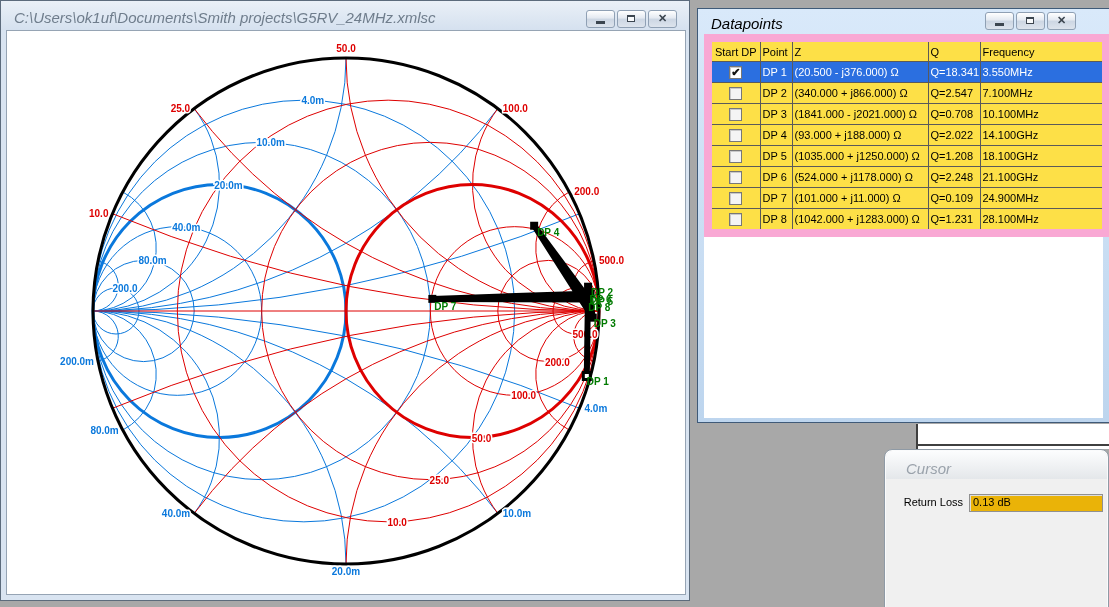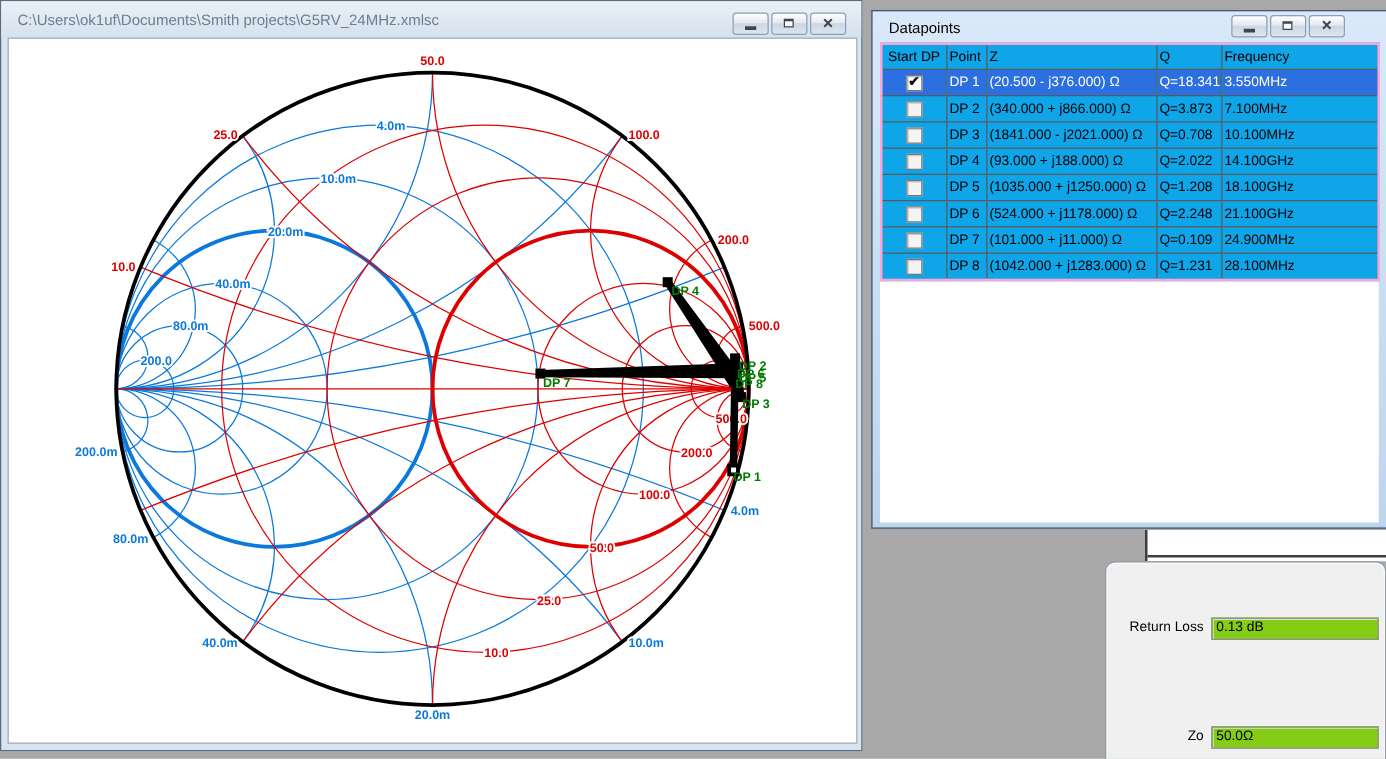--- a/index.html
+++ b/index.html
@@ -5,42 +5,42 @@
   html,body{margin:0;padding:0;}
   body{width:1109px;height:607px;overflow:hidden;position:relative;background:#a8a8a8;
        font-family:"Liberation Sans",sans-serif;font-size:11px;}
   #desktop{position:absolute;inset:0;}
   .win{position:absolute;box-sizing:border-box;}
   
   #main-window{left:0;top:0;width:690px;height:601px;background:#d9e4f1;
     border:1px solid #5c6b7c;}
   #main-window .titlebar{position:absolute;left:0;top:0;right:0;height:29px;
     background:linear-gradient(#eaf0f7,#d5e1ef);}
-  .title{position:absolute;left:13px;top:8px;font-size:12px;white-space:nowrap;}
+  .title{position:absolute;left:13px;top:8px;font-size:15px;white-space:nowrap;font-style:italic;}
   .inactive-title{color:#6f7d8c;}
   .capbtns{position:absolute;top:9px;display:flex;gap:2px;}
   #main-window .capbtns{right:12px;}
   .capbtn{width:29px;height:18px;border:1px solid #8fa0b4;border-radius:3px;box-sizing:border-box;
     background:linear-gradient(#ffffff,#e3e9f1 45%,#ccd6e3 50%,#dde4ed);position:relative;display:inline-block;}
   .glyph-min{position:absolute;left:9px;bottom:3px;width:9px;height:3px;background:#3c4650;}
   .glyph-max{position:absolute;left:9px;top:4px;width:8px;height:7px;box-sizing:border-box;
     border:1px solid #3c4650;border-top:2px solid #3c4650;background:#f8fafc;}
   .glyph-close{position:absolute;left:0;top:1px;width:100%;text-align:center;
     font-size:11px;font-weight:bold;color:#3c4650;}
   .client{position:absolute;background:#ffffff;border:1px solid #96a4b4;}
   #main-window .client{left:5px;top:29px;width:678px;height:563px;}
   
   #dp-window{left:697px;top:8px;width:420px;height:415px;
     background:linear-gradient(#d9e9fa,#bdd5ee);border:1px solid #3f5a78;}
   #dp-window .titlebar{position:absolute;left:0;top:0;right:0;height:25px;}
   #dp-window .title{top:6px;color:#000;}
   #dp-window .capbtns{left:287px;top:3px;}
   #dp-window .client{left:6px;top:25px;width:399px;height:384px;border:none;}
   table{border-collapse:collapse;table-layout:fixed;width:398px;
-    border:2px solid #f9a8d4;background:#0ea5e9;}
+    border:8px solid #f9a8d4;background:#fde047;}
   th,td{border:1px solid #5a5a5a;height:20px;padding:0 0 0 2px;font-size:11px;font-weight:normal;
     text-align:left;white-space:nowrap;overflow:hidden;}
   th{height:19px;}
   td.cbcell,th.cbcell{text-align:center;padding:0;}
   tr.selected td{background:#2b6fe0;color:#fff;}
   .cb{display:inline-block;width:13px;height:13px;box-sizing:border-box;background:#f4f4f4;
     border:1px solid #777;box-shadow:inset 1px 1px 0 #c9c9c9;vertical-align:middle;
     line-height:11px;font-size:11px;color:#111;text-align:center;}
   .cb.checked{background:#fff;font-weight:bold;}
   
@@ -48,21 +48,21 @@
   #bg-window .bg-line{position:absolute;left:0;right:0;bottom:3px;height:2px;background:#3f3f3f;}
   
   #cursor-window{left:884px;top:449px;width:225px;height:160px;background:#f0f0f0;
     border:1px solid #8f9aa5;border-radius:8px 8px 0 0;box-shadow:inset 0 0 0 1px #fafbfc;}
   #cursor-window .titlebar{position:absolute;left:1px;top:1px;right:1px;height:28px;
     border-radius:7px 7px 0 0;background:linear-gradient(#fcfdfe,#e4e7ea);}
   #cursor-window .title{left:20px;top:9px;color:#9aa2ab;}
   .cur-row{position:absolute;left:6px;height:18px;}
   .cur-label{display:inline-block;width:72px;text-align:right;margin-right:6px;
     vertical-align:top;padding-top:2px;color:#000;}
-  .cur-box{display:inline-block;width:129px;height:14px;background:#84cc16;
+  .cur-box{display:inline-block;width:129px;height:14px;background:#eab308;
     border:1px solid #909090;box-shadow:inset 1px 1px 0 #dcdcdc;
     padding:1px 0 1px 3px;vertical-align:top;color:#000;}
   svg text{font-family:"Liberation Sans",sans-serif;}
   .chart-label{paint-order:stroke;stroke:#ffffff;stroke-width:3px;font-weight:bold;font-size:10px;}
   .dp-label{font-weight:bold;font-size:10px;}
 </style>
 </head>
 <body>
 
 <div id="desktop">
@@ -206,21 +206,21 @@
               <td class="cbcell"><span class="cb checked">✔</span></td>
               <td>DP 1</td>
               <td>(20.500 - j376.000) Ω</td>
               <td>Q=18.341</td>
               <td>3.550MHz</td>
             </tr>
             <tr>
               <td class="cbcell"><span class="cb"></span></td>
               <td>DP 2</td>
               <td>(340.000 + j866.000) Ω</td>
-              <td>Q=3.873</td>
+              <td>Q=2.547</td>
               <td>7.100MHz</td>
             </tr>
             <tr>
               <td class="cbcell"><span class="cb"></span></td>
               <td>DP 3</td>
               <td>(1841.000 - j2021.000) Ω</td>
               <td>Q=0.708</td>
               <td>10.100MHz</td>
             </tr>
             <tr>
@@ -261,21 +261,21 @@
           </tbody>
         </table>
     </div>
   </div>
 
   <div id="bg-window" class="win">
     <div class="bg-line"></div>
   </div>
 
   <div id="cursor-window" class="win">
+    <div class="titlebar">
+      <span class="title">Cursor</span>
+    </div>
     <div class="cur-row" style="top:44px">
       <span class="cur-label">Return Loss</span><span class="cur-box">0.13 dB</span>
     </div>
-    <div class="cur-row" style="top:131px">
-      <span class="cur-label">Zo</span><span class="cur-box">50.0Ω</span>
-    </div>
   </div>
 
 </div>
 
 </body></html>

